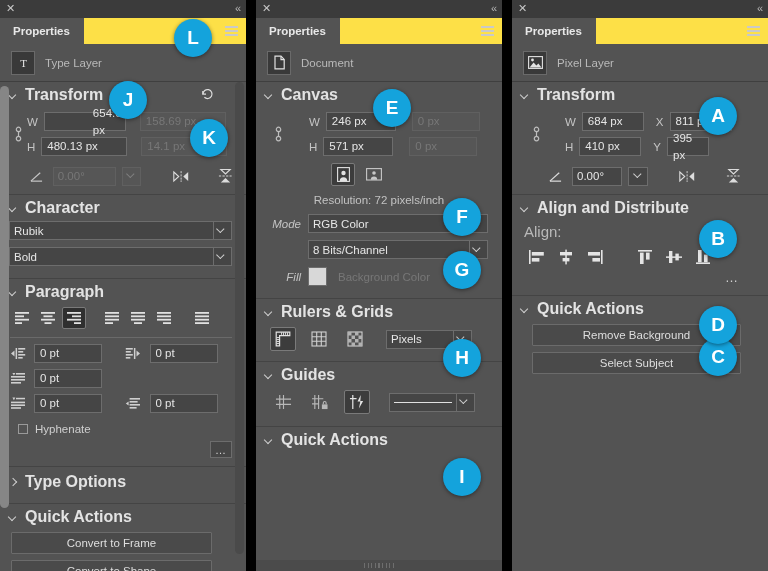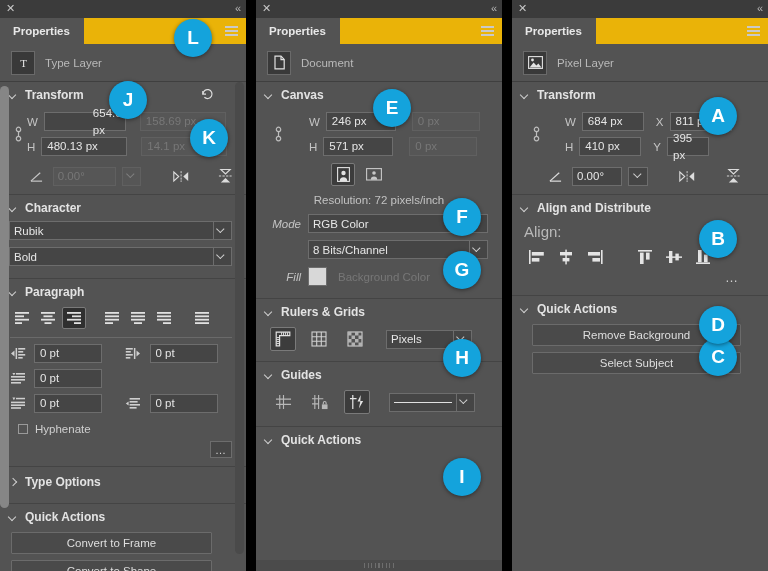--- a/index.html
+++ b/index.html
@@ -38,21 +38,21 @@
     font-family: "Liberation Sans", sans-serif;
   }
   .titlebar .collapse {
     position: absolute; right: 6px; top: 2px;
     color: #b5b5b5; font-size: 11px; line-height: 12px;
     letter-spacing: -1px;
   }
 
   .tabbar {
     height: 26px;
-    background: #eab308;
+    background: #fde047;
     position: relative;
     display: flex;
     align-items: stretch;
   }
   .tab {
     background: #535353;
     color: #e8e8e8;
     font-size: 11.5px;
     font-weight: bold;
     display: flex; align-items: center;
@@ -88,21 +88,21 @@
     border-bottom: 1px solid #444444;
     padding: 0 0 6px 0;
   }
   .section.noborder { border-bottom: none; }
   .sec-head {
     display: flex; align-items: center;
     height: 26px;
     padding-left: 9px;
     gap: 7px;
     color: #e3e3e3;
-    font-size: 12px;
+    font-size: 16px;
     font-weight: bold;
   }
   .caret {
     display: inline-block;
     width: 9px; height: 9px;
     position: relative;
   }
   .caret::before {
     content: "";
     position: absolute;

